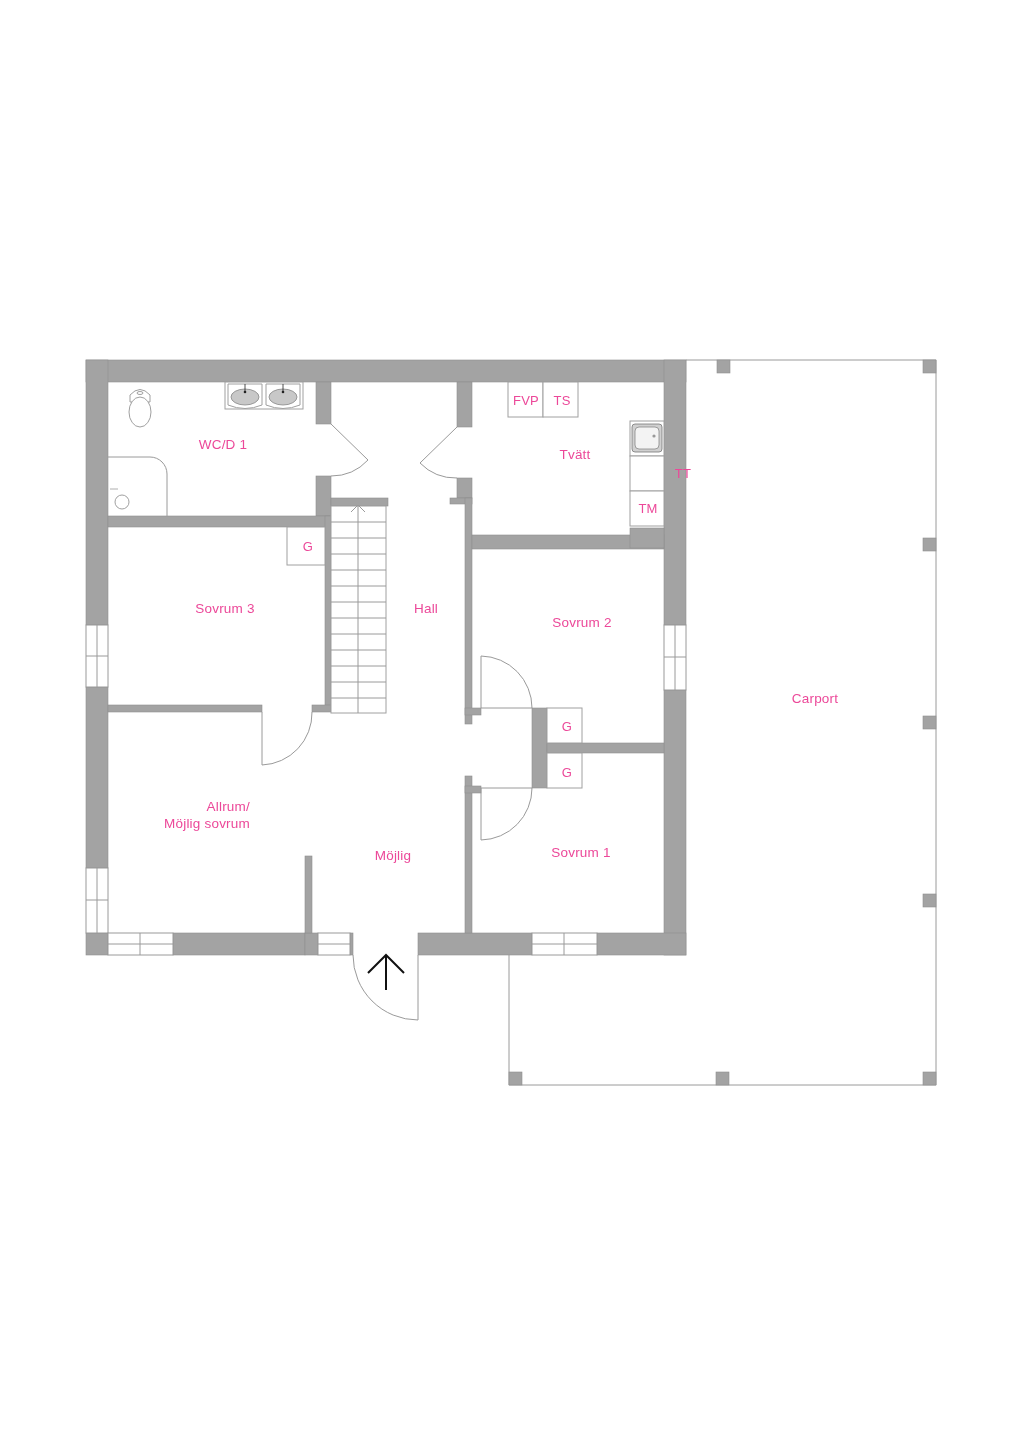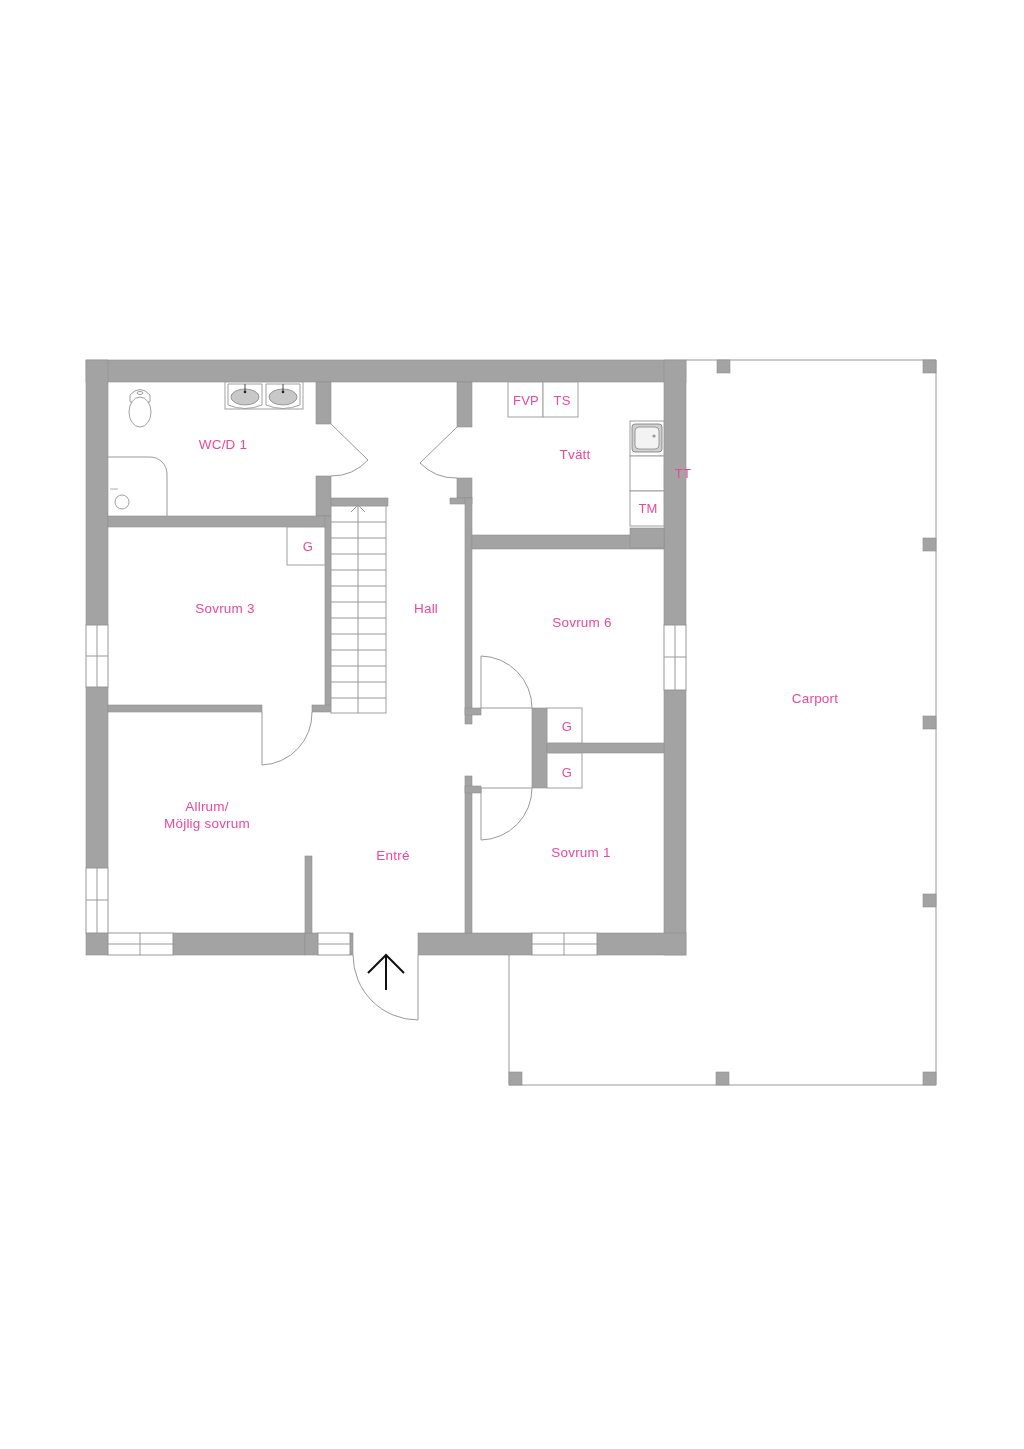--- a/index.html
+++ b/index.html
@@ -165,27 +165,27 @@
     <rect class="fix" x="287" y="527" width="38" height="38"></rect>
     <rect class="fix" x="547" y="708" width="35" height="35"></rect>
     <rect class="fix" x="547" y="753" width="35" height="35"></rect>
   </g>
 </svg>
 
 <div class="label" style="left:223px;top:444px;text-align:right;">WC/D 1</div>
 <div class="label" style="left:575px;top:454px;">Tvätt</div>
 <div class="label" style="left:426px;top:608px;">Hall</div>
 <div class="label" style="left:225px;top:608px;">Sovrum 3</div>
-<div class="label" style="left:582px;top:622px;">Sovrum 6</div>
+<div class="label" style="left:582px;top:622px;">Sovrum 2</div>
 <div class="label" style="left:581px;top:852px;text-align:right;">Sovrum 1</div>
-<div class="label" style="left:207px;top:815px;">
+<div class="label" style="left:207px;top:815px;text-align:right;">
   <div>Allrum/</div>
   <div>Möjlig sovrum</div>
 </div>
-<div class="label" style="left:393px;top:855px;">Entré</div>
+<div class="label" style="left:393px;top:855px;">Möjlig</div>
 <div class="label" style="left:815px;top:698px;">Carport</div>
 
 <div class="label small" style="left:526px;top:400px;">FVP</div>
 <div class="label small" style="left:562px;top:400px;">TS</div>
 <div class="label small" style="left:683px;top:473px;">TT</div>
 <div class="label small" style="left:648px;top:508px;">TM</div>
 <div class="label small" style="left:308px;top:546px;">G</div>
 <div class="label small" style="left:567px;top:726px;">G</div>
 <div class="label small" style="left:567px;top:772px;">G</div>
 

